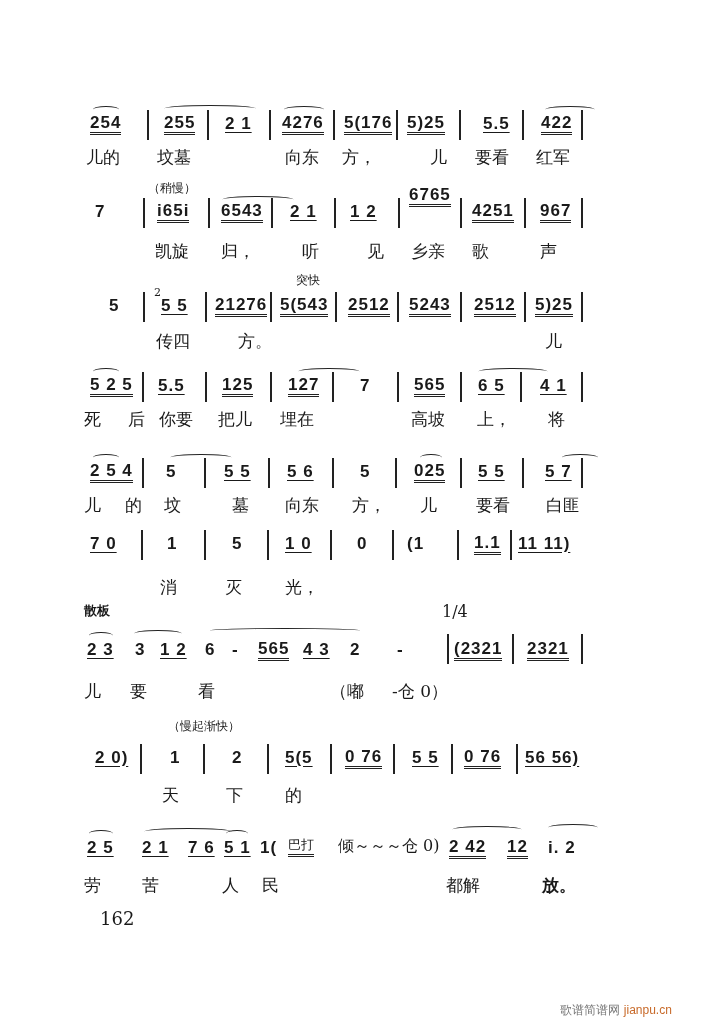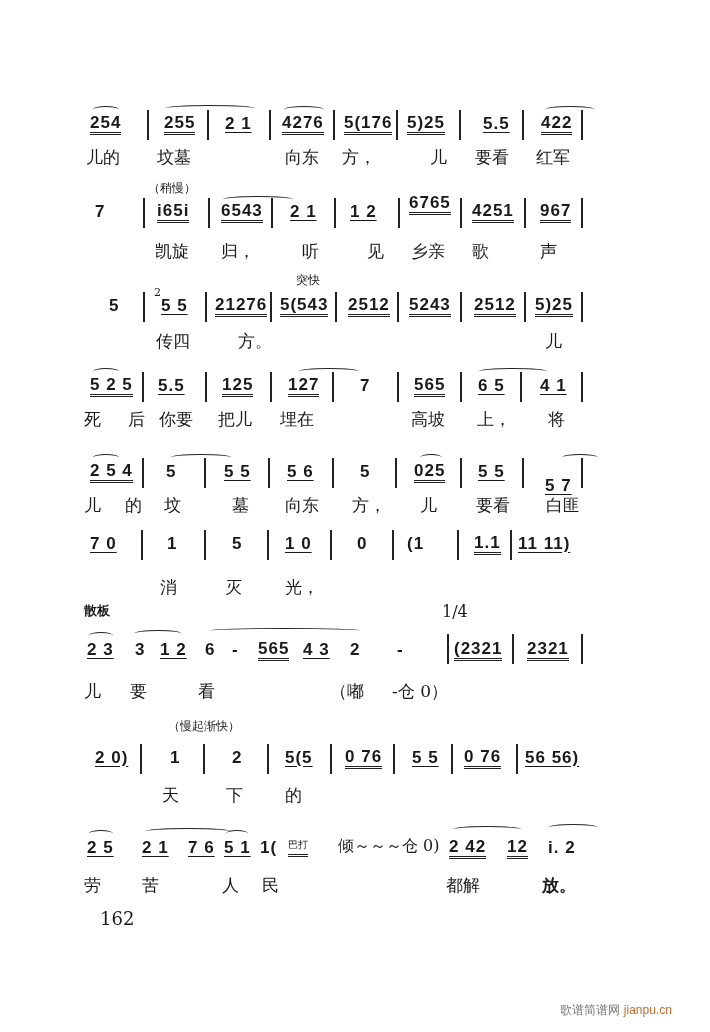--- a/index.html
+++ b/index.html
@@ -56,21 +56,21 @@
   <span class="bar" style="left:143px;top:20px;"></span>
   <span class="note u2" style="left:157px;top:24px;">i65i</span>
   <span class="bar" style="left:208px;top:20px;"></span>
   <span class="slur" style="left:222px;top:18px;width:72px;"></span>
   <span class="note u2" style="left:221px;top:24px;">6543</span>
   <span class="bar" style="left:271px;top:20px;"></span>
   <span class="note u1" style="left:290px;top:24px;">2 1</span>
   <span class="bar" style="left:334px;top:20px;"></span>
   <span class="note u1" style="left:350px;top:24px;">1 2</span>
   <span class="bar" style="left:398px;top:20px;"></span>
-  <span class="note u2" style="left:409px;top:16px;">6765</span>
+  <span class="note u2" style="left:409px;top:8px;">6765</span>
   <span class="bar" style="left:460px;top:20px;"></span>
   <span class="note u2" style="left:472px;top:24px;">4251</span>
   <span class="bar" style="left:524px;top:20px;"></span>
   <span class="note u2" style="left:540px;top:24px;">967</span>
   <span class="bar" style="left:581px;top:20px;"></span>
   <span class="lyr" style="left:155px;top:62px;">凯旋</span>
   <span class="lyr" style="left:221px;top:62px;">归，</span>
   <span class="lyr" style="left:302px;top:62px;">听</span>
   <span class="lyr" style="left:367px;top:62px;">见</span>
   <span class="lyr" style="left:411px;top:62px;">乡亲</span>
@@ -144,21 +144,21 @@
   <span class="note u1" style="left:287px;top:14px;">5 6</span>
   <span class="bar" style="left:332px;top:10px;"></span>
   <span class="note" style="left:360px;top:14px;">5</span>
   <span class="bar" style="left:395px;top:10px;"></span>
   <span class="slur" style="left:420px;top:6px;width:22px;"></span>
   <span class="note u2" style="left:414px;top:14px;">025</span>
   <span class="bar" style="left:460px;top:10px;"></span>
   <span class="note u1" style="left:478px;top:14px;">5 5</span>
   <span class="bar" style="left:522px;top:10px;"></span>
   <span class="slur" style="left:562px;top:6px;width:36px;"></span>
-  <span class="note u1" style="left:545px;top:14px;margin-top:14px;">5 7</span>
+  <span class="note u1" style="left:545px;top:14px;">5 7</span>
   <span class="bar" style="left:581px;top:10px;"></span>
   <span class="lyr" style="left:84px;top:46px;">儿</span>
   <span class="lyr" style="left:125px;top:46px;">的</span>
   <span class="lyr" style="left:164px;top:46px;">坟</span>
   <span class="lyr" style="left:232px;top:46px;">墓</span>
   <span class="lyr" style="left:285px;top:46px;">向东</span>
   <span class="lyr" style="left:352px;top:46px;">方，</span>
   <span class="lyr" style="left:420px;top:46px;">儿</span>
   <span class="lyr" style="left:476px;top:46px;">要看</span>
   <span class="lyr" style="left:546px;top:46px;">白匪</span>
@@ -236,21 +236,21 @@
 
 <div class="row" style="top:820px;">
   <span class="slur" style="left:89px;top:10px;width:24px;"></span>
   <span class="note u1" style="left:87px;top:18px;">2 5</span>
   <span class="slur" style="left:144px;top:8px;width:88px;"></span>
   <span class="note u1" style="left:142px;top:18px;">2 1</span>
   <span class="note u1" style="left:188px;top:18px;">7 6</span>
   <span class="slur" style="left:226px;top:10px;width:22px;"></span>
   <span class="note u1" style="left:224px;top:18px;">5 1</span>
   <span class="note" style="left:260px;top:18px;">1(</span>
-  <span class="lyr u2" style="left:288px;top:16px;font-size:10px;">巴打</span>
+  <span class="lyr u2" style="left:288px;top:16px;font-size:13px;">巴打</span>
   <span class="lyr" style="left:338px;top:16px;font-size:16px;">倾～～～仓 0)</span>
   <span class="slur" style="left:452px;top:6px;width:70px;"></span>
   <span class="note u2" style="left:449px;top:18px;">2 42</span>
   <span class="note u2" style="left:507px;top:18px;">12</span>
   <span class="slur" style="left:548px;top:4px;width:50px;"></span>
   <span class="note" style="left:548px;top:18px;">i. 2</span>
   <span class="lyr" style="left:84px;top:54px;">劳</span>
   <span class="lyr" style="left:142px;top:54px;">苦</span>
   <span class="lyr" style="left:222px;top:54px;">人</span>
   <span class="lyr" style="left:262px;top:54px;">民</span>

